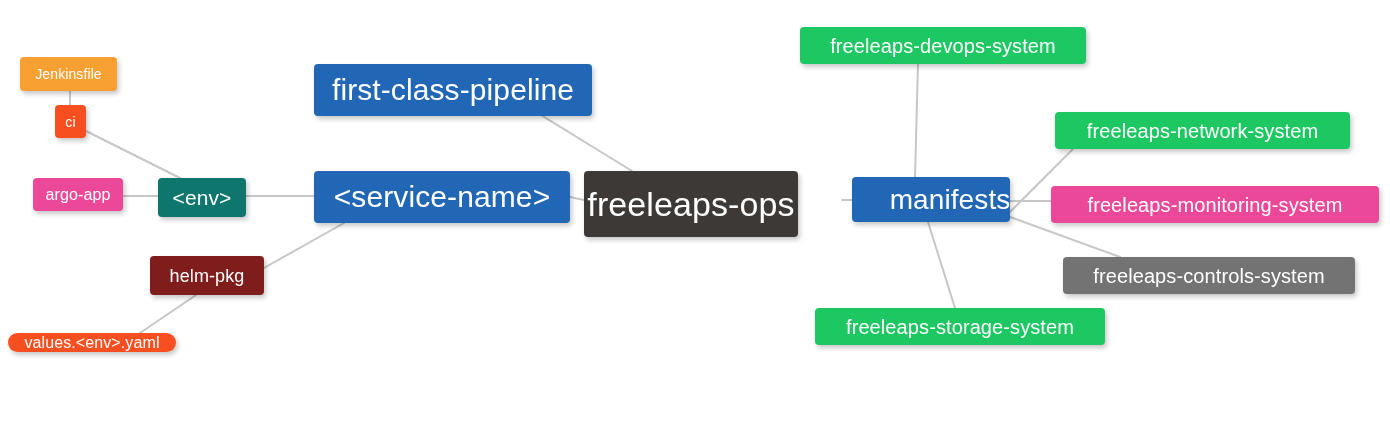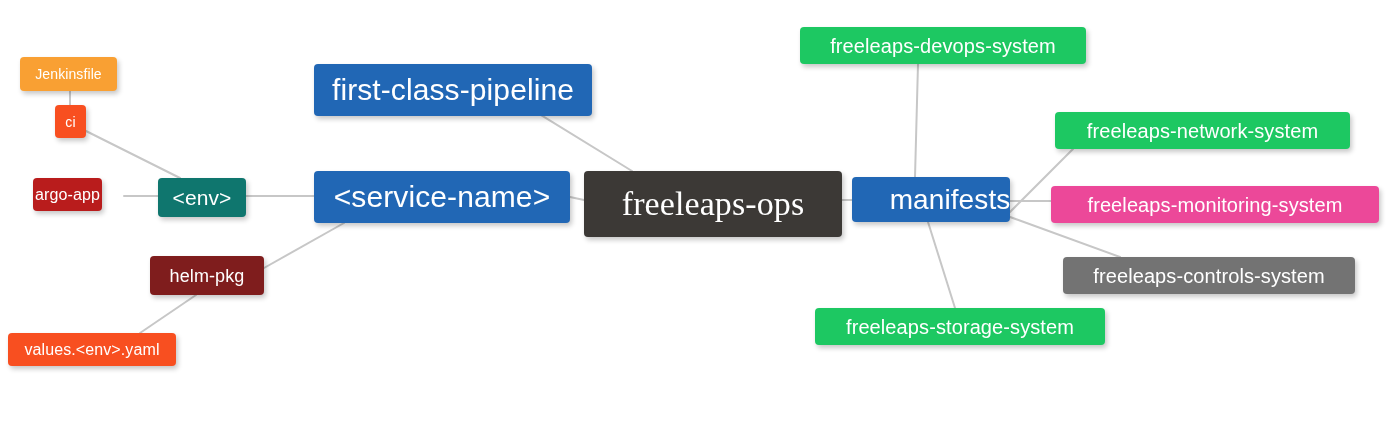--- a/index.html
+++ b/index.html
@@ -65,39 +65,39 @@
       <line x1="1010" y1="217" x2="1120" y2="257" stroke="#c7c7c7" stroke-width="2" stroke-linecap="round"></line>
       <line x1="928" y1="222" x2="955" y2="308" stroke="#c7c7c7" stroke-width="2" stroke-linecap="round"></line>
     </svg>
   <div id="node-layer">
       <div class="node" style="left: 20px; top: 25px; width: 97px; height: 34px; background: rgb(249, 160, 51); font-size: 14px; margin-top: 32px;">
         <span class="node-label">Jenkinsfile</span>
       </div>
       <div class="node" style="left: 55px; top: 105px; width: 31px; height: 33px; background: rgb(248, 79, 32); font-size: 14px;">
         <span class="node-label">ci</span>
       </div>
-      <div class="node" style="left: 33px; top: 178px; width: 69px; height: 33px; background: #b91c1c; font-size: 16px;">
+      <div class="node" style="left: 33px; top: 178px; width: 90px; height: 33px; background: #ec4899; font-size: 16px;">
         <span class="node-label">argo-app</span>
       </div>
       <div class="node" style="left: 158px; top: 178px; width: 88px; height: 39px; background: #0f766e; font-size: 21px;">
         <span class="node-label">&lt;env&gt;</span>
       </div>
       <div class="node" style="left: 150px; top: 256px; width: 114px; height: 39px; background: #7f1d1d; font-size: 18px;">
         <span class="node-label">helm-pkg</span>
       </div>
-      <div class="node" style="left: 8px; top: 333px; width: 168px; height: 33px; background: rgb(248, 79, 32); font-size: 16px;">
+      <div class="node" style="left: 8px; top: 333px; width: 168px; height: 19px; background: rgb(248, 79, 32); font-size: 16px; border-radius: 11px;">
         <span class="node-label">values.&lt;env&gt;.yaml</span>
       </div>
       <div class="node" style="left: 314px; top: 36px; width: 278px; height: 52px; background: rgb(33, 103, 181); font-size: 30px; margin-top: 28px;">
         <span class="node-label">first-class-pipeline</span>
       </div>
       <div class="node" style="left: 314px; top: 171px; width: 256px; height: 52px; background: rgb(33, 103, 181); font-size: 30px; justify-content: center;">
         <span class="node-label">&lt;service-name&gt;</span>
       </div>
-      <div class="node" style="left: 584px; top: 171px; width: 258px; height: 66px; background: rgb(60, 57, 54); font-size: 34px; font-family: Liberation Serif, serif;">
+      <div class="node" style="left: 584px; top: 171px; width: 214px; height: 66px; background: rgb(60, 57, 54); font-size: 34px;">
         <span class="node-label">freeleaps-ops</span>
       </div>
       <div class="node" style="left: 852px; top: 177px; width: 158px; height: 45px; background: rgb(33, 103, 181); font-size: 28px; padding-left: 48px;">
         <span class="node-label">manifests</span>
       </div>
       <div class="node" style="left: 800px; top: 27px; width: 286px; height: 37px; background: rgb(29, 200, 98); font-size: 20px;">
         <span class="node-label">freeleaps-devops-system</span>
       </div>
       <div class="node" style="left: 1055px; top: 112px; width: 295px; height: 37px; background: rgb(29, 200, 98); font-size: 20px;">
         <span class="node-label">freeleaps-network-system</span>

